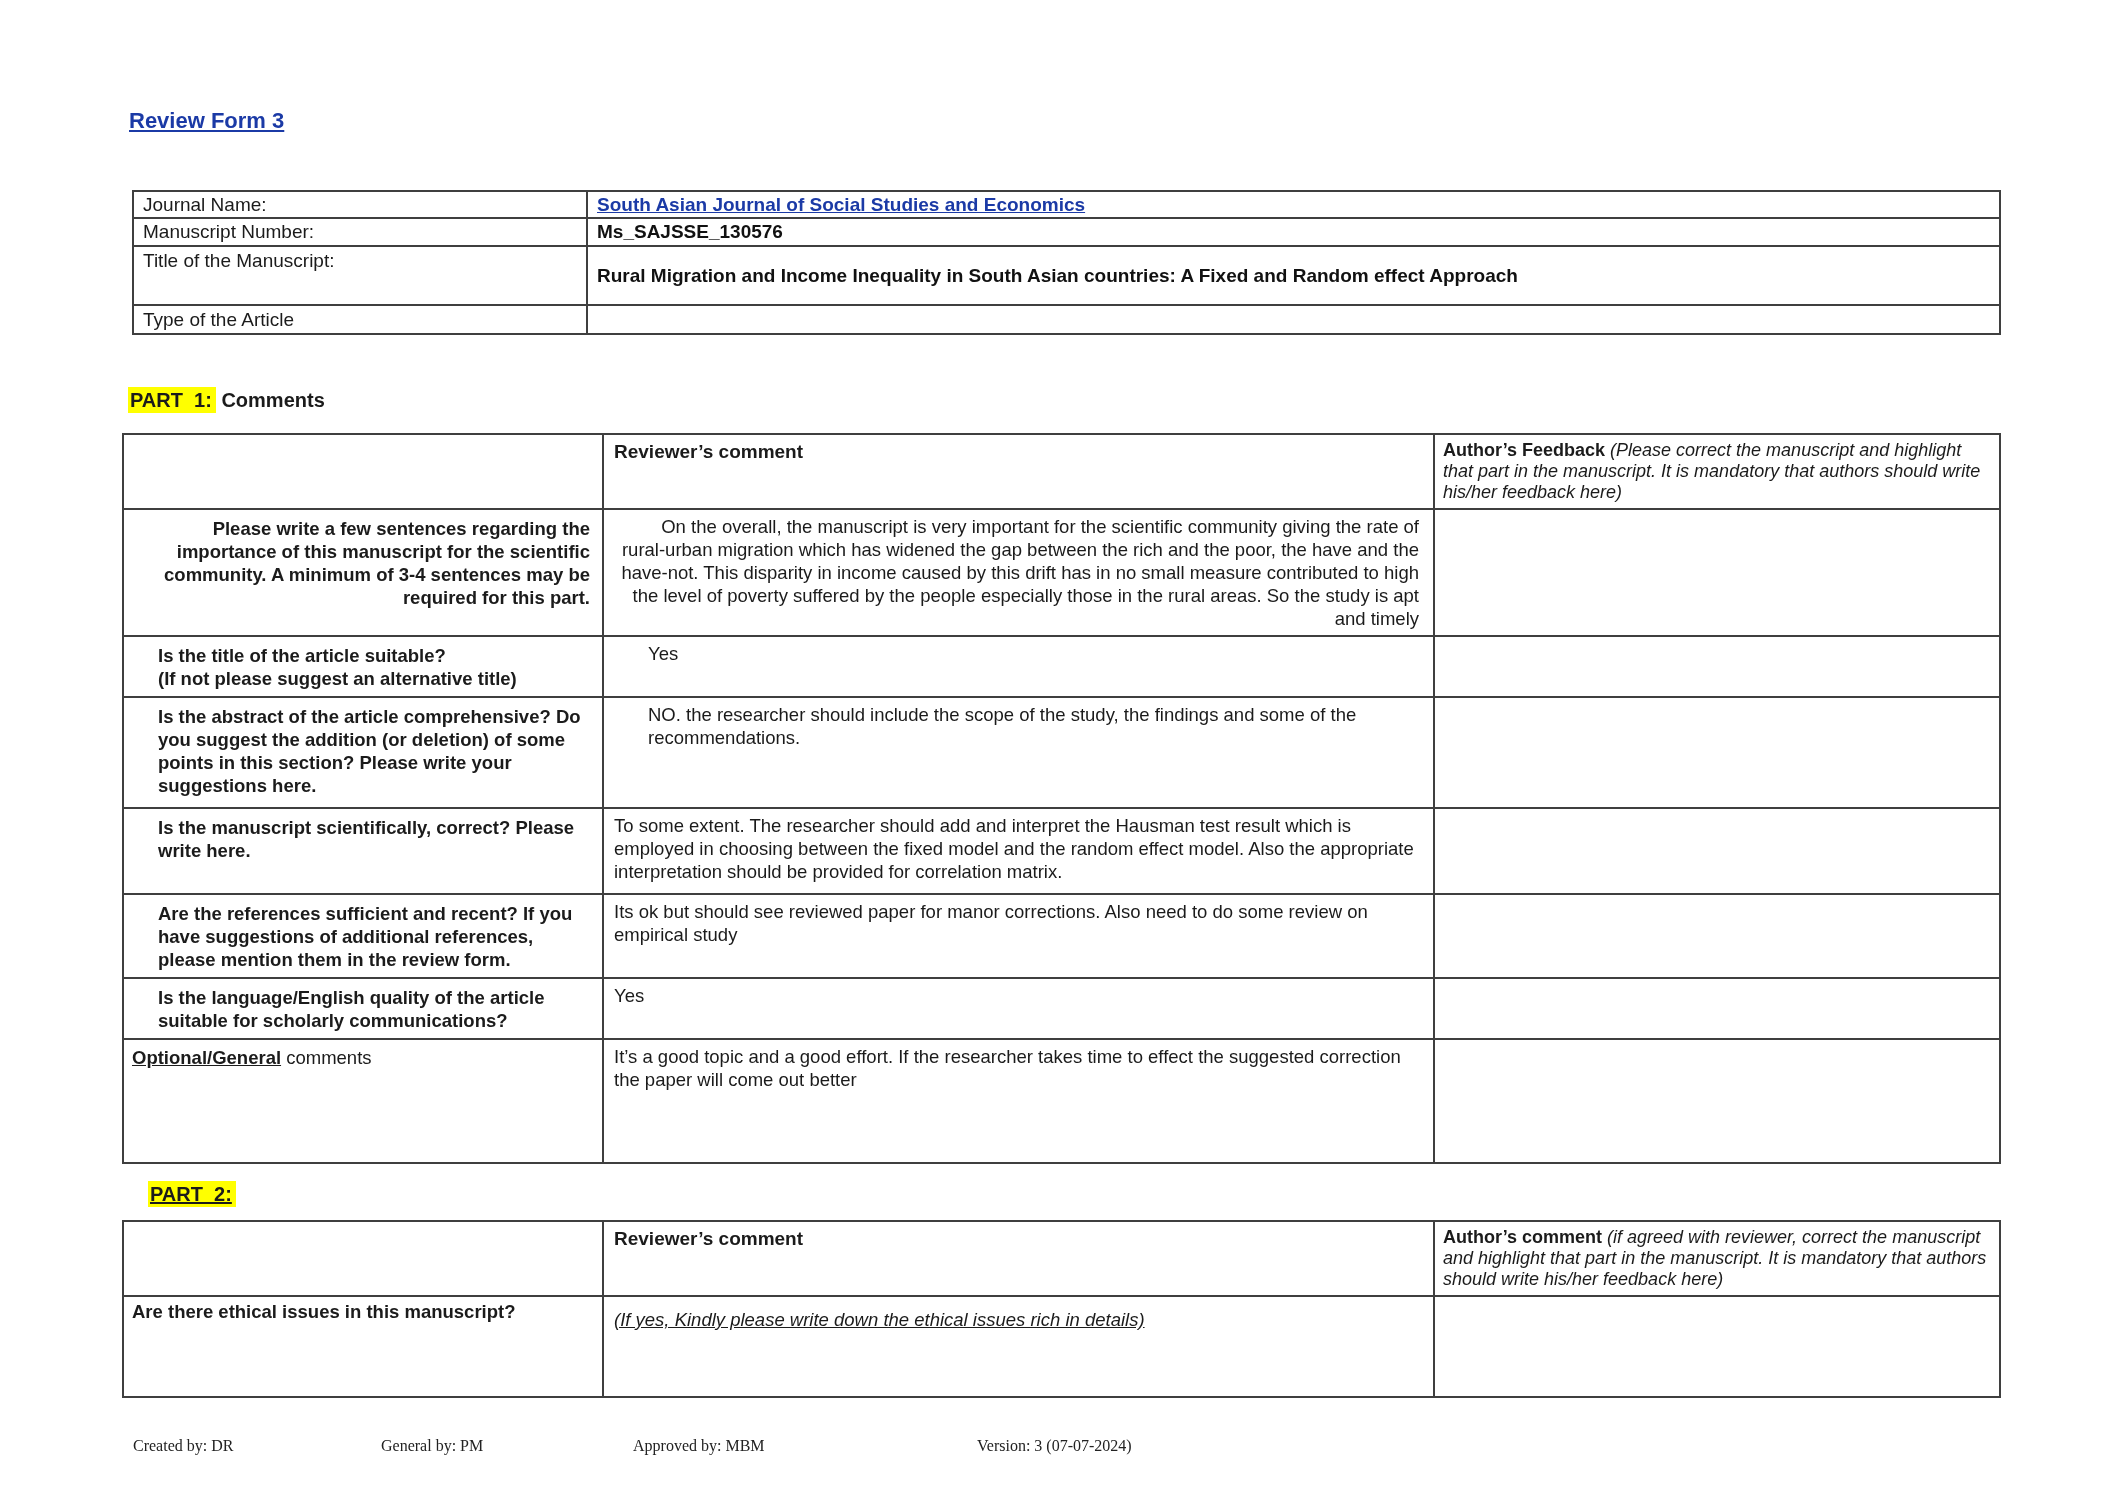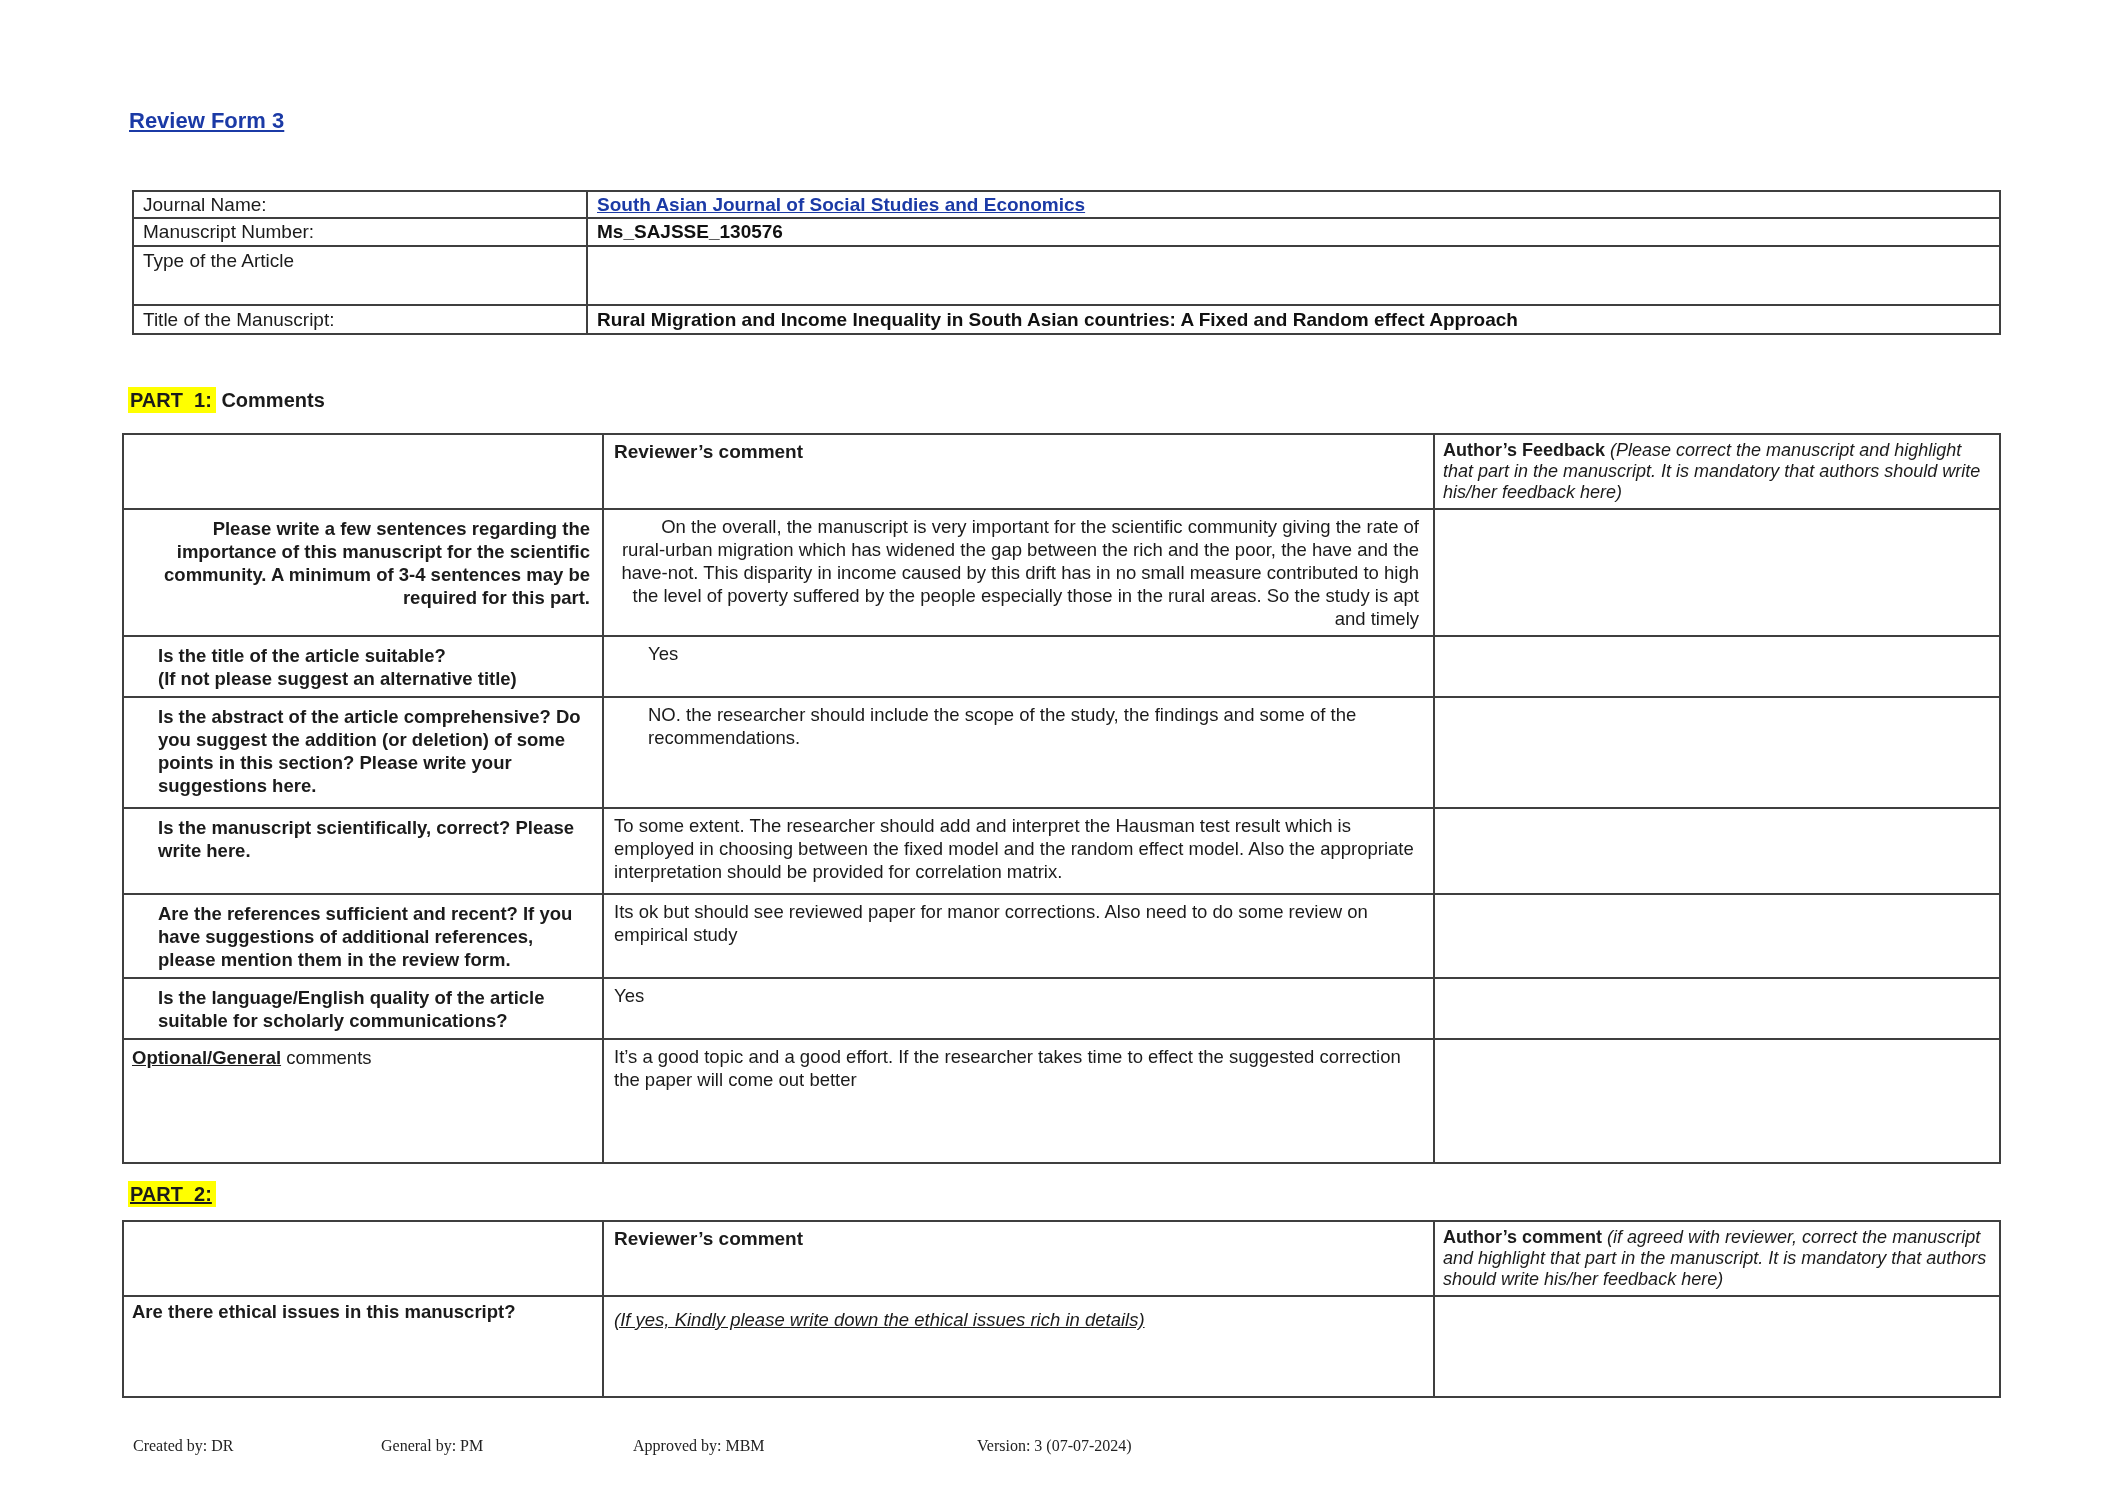--- a/index.html
+++ b/index.html
@@ -40,21 +40,21 @@
   .meta-table .lbl { vertical-align: top; padding-top: 3px; }
   .meta-table tr:nth-child(1) .lbl, .meta-table tr:nth-child(2) .lbl { vertical-align: middle; padding-top: 1px; }
   .meta-link { color: var(--link-blue); font-weight: bold; text-decoration: underline; }
   .meta-bold { font-weight: bold; color: #111; }
 
   
   .part-label { position: absolute; left: 128px; font-size: 20px; font-weight: bold; }
   .part1-label { top: 389px; }
   .part2-label { top: 1183px; }
   .hl { background: var(--hl-yellow); padding: 2px 4px 2px 2px; }
-  .hl-underline { text-decoration: underline; }
+  .hl-underline { text-decoration: underline; margin-left: 20px; }
 
   
   .review-table { position: absolute; left: 122px; width: 1879px; }
   .part1-table { top: 433px; }
   .part2-table { top: 1220px; }
   .review-table td { vertical-align: top; }
 
   .part1-table tr:nth-child(1) { height: 62px; }
   .part1-table tr:nth-child(2) { height: 121px; text-align: right; }
   .part1-table tr:nth-child(3) { height: 56px; }
@@ -115,26 +115,26 @@
     <tbody>
         <tr>
       <td class="lbl">Journal Name:</td>
       <td><span class="meta-link">South Asian Journal of Social Studies and Economics</span></td>
     </tr>
     <tr>
       <td class="lbl">Manuscript Number:</td>
       <td class="meta-bold">Ms_SAJSSE_130576</td>
     </tr>
     <tr>
+      <td class="lbl">Title of the Manuscript:</td>
+      <td class="meta-bold">Rural Migration and Income Inequality in South Asian countries: A Fixed and Random effect Approach</td>
+    </tr>
+    <tr>
       <td class="lbl">Type of the Article</td>
       <td></td>
-    </tr>
-    <tr>
-      <td class="lbl">Title of the Manuscript:</td>
-      <td class="meta-bold">Rural Migration and Income Inequality in South Asian countries: A Fixed and Random effect Approach</td>
     </tr>
   </tbody>
     </table>
 
   <div class="part-label part1-label">
     <span class="hl">PART&nbsp;&nbsp;1:</span>
     <span>Comments</span>
   </div>
 
   <table class="review-table part1-table">

